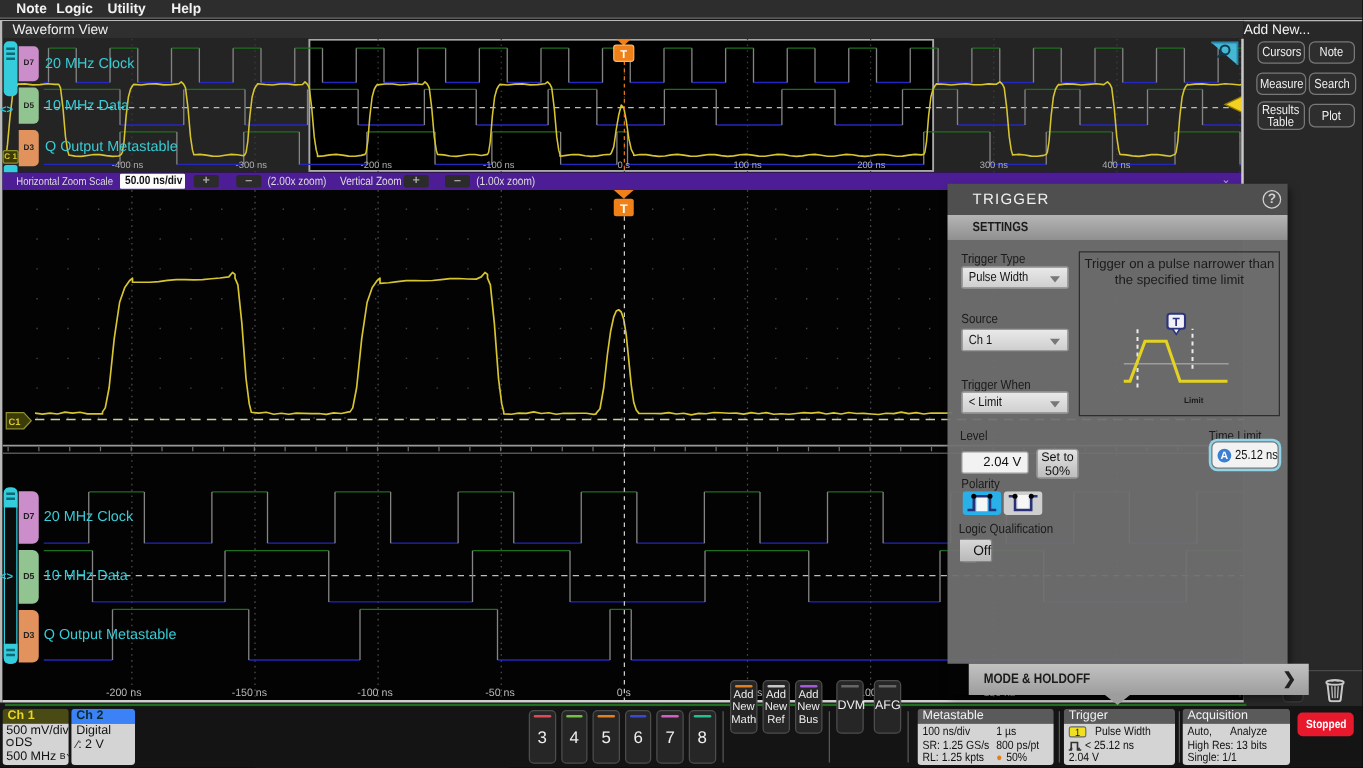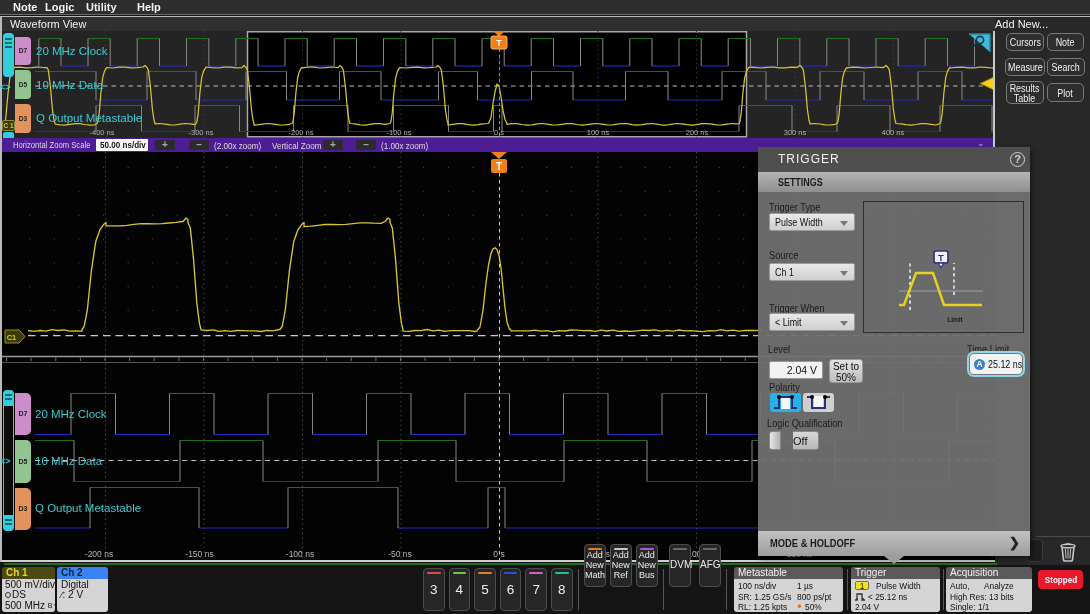--- a/index.html
+++ b/index.html
@@ -393,20 +393,21 @@
     <div class="ab" style="left:252px;top:5px;width:15px;height:15px;border:1.6px solid #d0d0d0;border-radius:50%;color:#d0d0d0;text-align:center;font-size:11px;line-height:12px;font-weight:bold">?</div>
     <div class="ab" style="left:0;top:25px;width:272px;height:20px;background:linear-gradient(#b5b5b5,#8f8f8f);color:#1b1b1b;font-size:10.5px;font-weight:bold;padding:4px 0 0 20px"><span class="cond">SETTINGS</span></div>
     <div class="ab" style="left:0;top:45px;width:272px;height:339px;background:rgba(113,113,113,0.94)"></div>
     <span class="plab" style="left:11px;top:54px">Trigger Type</span>
     <div class="dd" style="left:11px;top:66px;width:86px;height:18px;line-height:17px"><span class="cond">Pulse Width</span></div>
     <span class="plab" style="left:11px;top:102px">Source</span>
     <div class="dd" style="left:11px;top:116px;width:86px;height:18px;line-height:17px"><span class="cond">Ch 1</span></div>
     <span class="plab" style="left:11px;top:155px">Trigger When</span>
     <div class="dd" style="left:11px;top:166px;width:86px;height:18px;line-height:17px"><span class="cond">&lt; Limit</span></div>
     <div class="ab" style="left:105px;top:54px;width:161px;height:132px;border:1.4px solid #2e2e2e"></div>
+    <div class="ab" style="left:105px;top:58px;width:161px;text-align:center;color:#1b1b1b;font-size:10.5px;line-height:13px">Trigger on a pulse narrower than<br>the specified time limit</div>
     <svg class="ab" xmlns="http://www.w3.org/2000/svg" style="left:105px;top:96px" width="161" height="90" viewBox="0 0 161 90">
 <path d="M47,67 v-47 M91,52 v-32" stroke="#ececec" stroke-width="1.6" stroke-dasharray="3.2,3"></path>
 <path d="M36,48 H120" stroke="#9d9d9d" stroke-width="1.2"></path>
 <path d="M36,62 h5 l12,-32 h17 l11,32 h38" fill="none" stroke="#e3d222" stroke-width="2.5"></path>
 <rect x="71" y="8" width="14" height="12" rx="2" fill="#f2f2f6" stroke="#2c3480" stroke-width="1.7"></rect>
 <path d="M75,20 l3,4.5 l3,-4.5 z" fill="#f2f2f6" stroke="#2c3480" stroke-width="1.3"></path>
 <text x="78" y="18" font-size="9.5" font-weight="bold" fill="#2c3480" text-anchor="middle" font-family="Liberation Sans,sans-serif">T</text>
 <text x="92" y="79" font-size="6.5" font-weight="bold" fill="#1b1b1b" text-anchor="middle" font-family="Liberation Sans,sans-serif">Limit</text>
 </svg>
     <span class="plab" style="left:10px;top:196px">Level</span>
@@ -426,22 +427,22 @@
 <path d="M4,15 h5 v-11 h13 v11 h5" fill="none" stroke="#283077" stroke-width="2"></path>
 <circle cx="9" cy="4" r="2" fill="#000"></circle>
       <circle cx="22" cy="4" r="2" fill="#000"></circle>
 <rect x="44" y="3" width="9" height="13" fill="#f6f6f6"></rect>
 <path d="M37,4 h5 v11 h13 v-11 h5" fill="none" stroke="#283077" stroke-width="2"></path>
 <circle cx="42" cy="4" r="2" fill="#000"></circle>
       <circle cx="55" cy="4" r="2" fill="#000"></circle>
 </svg>
     <span class="plab" style="left:9px;top:270px">Logic Qualification</span>
     <div class="ab" style="left:11px;top:284px;width:12px;height:19px;background:linear-gradient(90deg,#e8e8e8,#b0b0b0);border:1px solid #888;border-radius:3px 0 0 3px"></div>
-    <div class="ab" style="left:35px;top:284px;width:26px;height:19px;background:linear-gradient(#d8d8d8,#b8b8b8);border:1px solid #888;border-left:none;border-radius:0 3px 3px 0;color:#111;font-size:11px;text-align:left;line-height:18px">Off</div>
-    <div class="ab" style="left:0;top:384px;width:272px;height:25px;background:linear-gradient(#c2c2c2,#9d9d9d);color:#1b1b1b;font-size:11px;font-weight:bold;padding:6px 0 0 12px"><span class="cond">MODE &amp; HOLDOFF</span><span class="ab" style="right:10px;top:4px;font-size:13px;color:#222">❯</span></div>
+    <div class="ab" style="left:10px;top:284px;width:26px;height:19px;background:linear-gradient(#d8d8d8,#b8b8b8);border:1px solid #888;border-left:none;border-radius:0 3px 3px 0;color:#111;font-size:11px;text-align:right;line-height:18px">Off</div>
+    <div class="ab" style="left:17px;top:384px;width:272px;height:25px;background:linear-gradient(#c2c2c2,#9d9d9d);color:#1b1b1b;font-size:11px;font-weight:bold;padding:6px 0 0 12px"><span class="cond">MODE &amp; HOLDOFF</span><span class="ab" style="right:10px;top:4px;font-size:13px;color:#222">❯</span></div>
   </div>
 <div class="ab" style="left:884px;top:556px;width:0;height:0;border-left:10px solid transparent;border-right:10px solid transparent;border-top:8px solid #9d9d9d"></div>
 <div class="ab" style="left:0;top:565px;width:1090px;height:49px;background:#141414"></div>
 <div class="ab" style="left:2px;top:567px;width:53px;height:45px;border-radius:3px;overflow:hidden;font-size:10px;white-space:nowrap">
     <div style="background:#4a4a14;color:#e8d820;height:12px;line-height:12px;padding-left:4px;font-weight:bold">Ch 1</div>
     <div style="background:#d4d4d4;color:#111;height:33px;padding:1px 0 0 3px;line-height:10.3px">500 mV/div<br><span style="display:inline-block;width:6px;height:6px;border:1.2px solid #333;border-radius:50%;margin-right:1px"></span>DS<br>500 MHz <span style="font-size:7px;vertical-align:1px">B↘</span></div>
   </div>
 <div class="ab" style="left:57px;top:567px;width:51px;height:45px;border-radius:3px;overflow:hidden;font-size:10px;white-space:nowrap">
     <div style="background:#3b82f6;color:#0b2b2e;height:12px;line-height:12px;padding-left:4px;font-weight:bold">Ch 2</div>
     <div style="background:#d4d4d4;color:#111;height:33px;padding:1px 0 0 4px;line-height:10.3px">Digital<br><span style="font-size:9px">∕</span>: 2 V</div>

